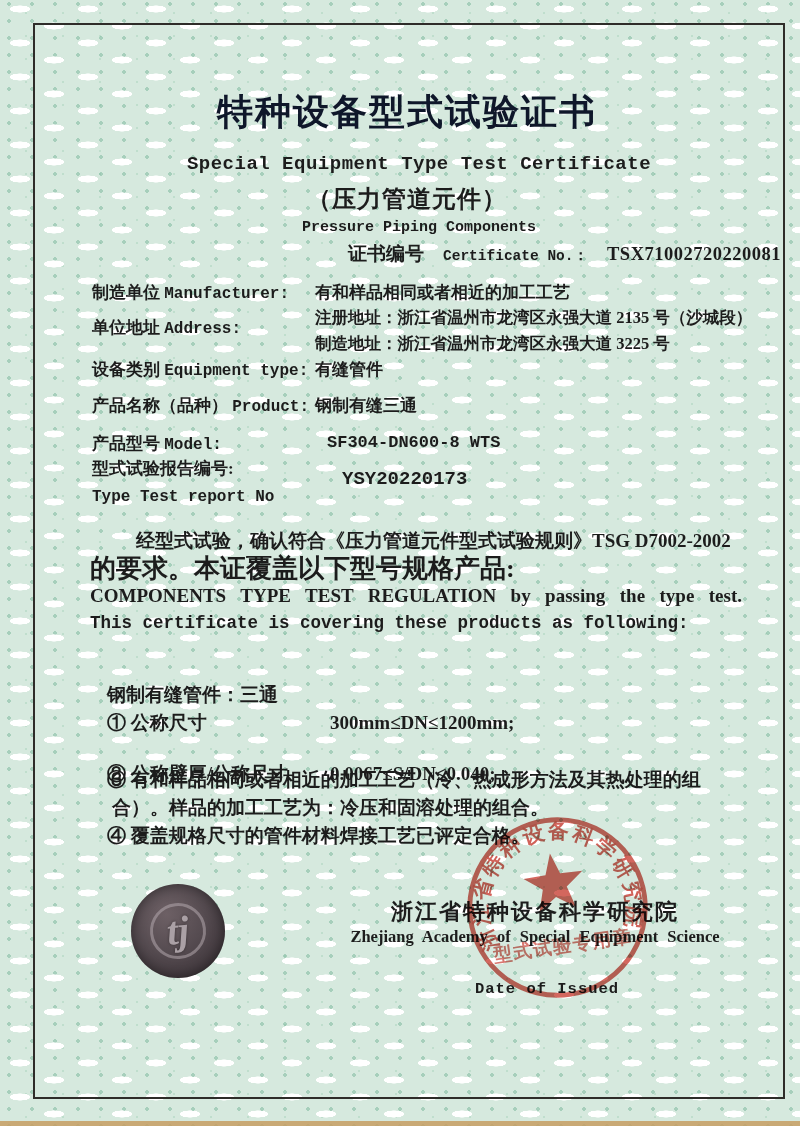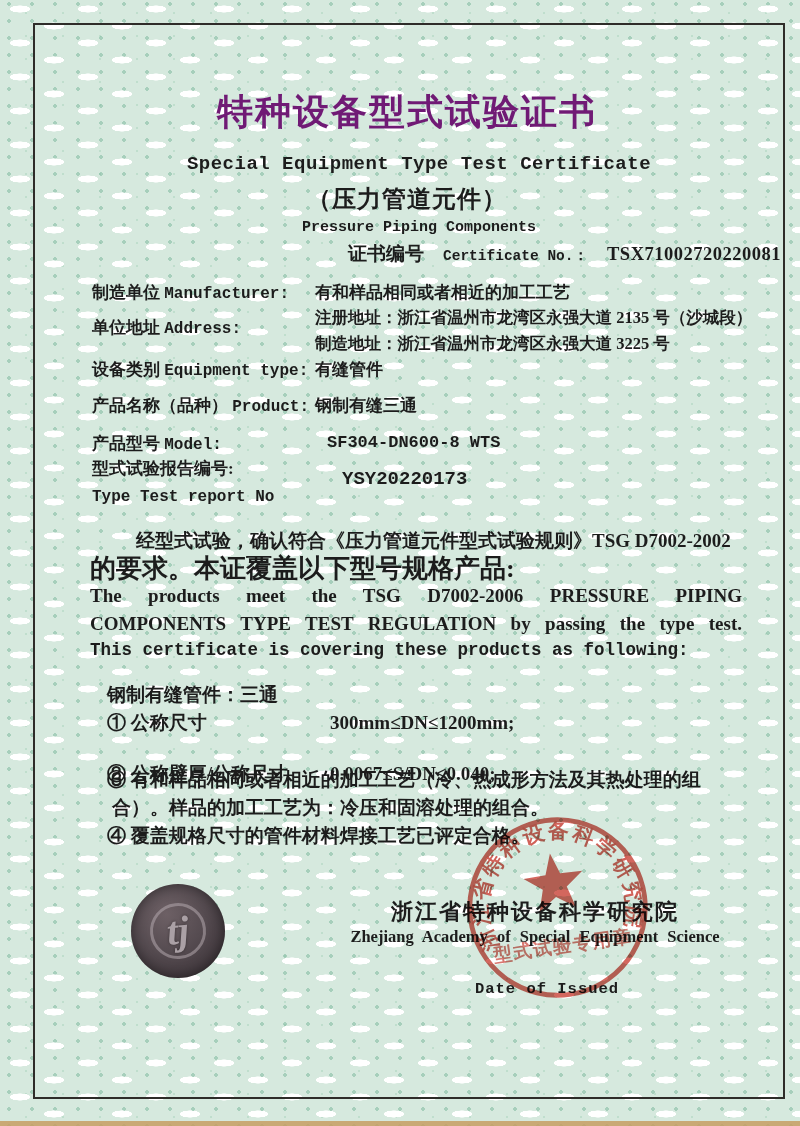--- a/index.html
+++ b/index.html
@@ -23,21 +23,21 @@
     position:absolute;left:33px;top:23px;width:748px;height:1072px;
     border:2.5px solid #2e2c29;
   }
   .edge-bottom{position:absolute;left:0;bottom:0;width:100%;height:5px;background:#c79d63;opacity:.85;}
 
   .abs{position:absolute;line-height:1.15;}
   .ctr{left:33px;width:748px;text-align:center;}
   .mono{font-family:"Liberation Mono","DejaVu Sans Mono",monospace;padding-left:12px;}
   .cn{font-weight:600;}
 
-  .title{top:92px;font-size:36px;font-weight:700;letter-spacing:2px;color:#701a75;}
+  .title{top:92px;font-size:36px;font-weight:700;letter-spacing:2px;color:#0f172a;}
   .title-en{top:154px;font-size:19px;font-weight:600;letter-spacing:.5px;}
   .sub-cn{top:186px;font-size:24px;font-weight:700;letter-spacing:1px;}
   .sub-en{top:219px;font-size:15px;font-weight:600;}
 
   .certline{left:348px;top:243px;display:flex;align-items:baseline;gap:19px;white-space:nowrap;}
   .certline .zh{font-size:19px;font-weight:700;}
   .certline .en{font-size:14.5px;font-weight:600;font-family:"Liberation Mono","DejaVu Sans Mono",monospace;}
   .certline .no{font-size:18.5px;font-weight:700;letter-spacing:.5px;}
 
   .flabel{left:92px;font-size:17px;font-weight:600;white-space:nowrap;}
@@ -131,21 +131,20 @@
   <div class="abs fvalue addr" style="top:309px">注册地址：浙江省温州市龙湾区永强大道 2135 号（沙城段）</div>
   <div class="abs fvalue addr" style="top:335px">制造地址：浙江省温州市龙湾区永强大道 3225 号</div>
   <div class="abs fvalue" style="top:360px">有缝管件</div>
   <div class="abs fvalue" style="top:396px">钢制有缝三通</div>
   <div class="abs fvalue mono" style="top:433px">SF304-DN600-8 WTS</div>
   <div class="abs fvalue mono" style="left:330px;top:469px;font-size:19px;">YSY20220173</div>
 
   <div class="abs stmt">
     <div class="zh1">经型式试验，确认符合《压力管道元件型式试验规则》TSG D7002-2002</div>
     <div class="zh2">的要求。本证覆盖以下型号规格产品:</div>
-    <div class="enj">The products meet the TSG D7002-2006 PRESSURE PIPING</div>
     <div class="enj">COMPONENTS TYPE TEST REGULATION by passing the type test.</div>
     <div class="en5">This certificate is covering these products as following:</div>
   </div>
 
   <div class="abs plist" style="top:684px">钢制有缝管件：三通</div>
   <div class="abs plist pitem" style="top:712px">
     <span>①</span>
     <span>公称尺寸</span>
     <span class="pval">300mm≤DN≤1200mm;</span>
   </div>

